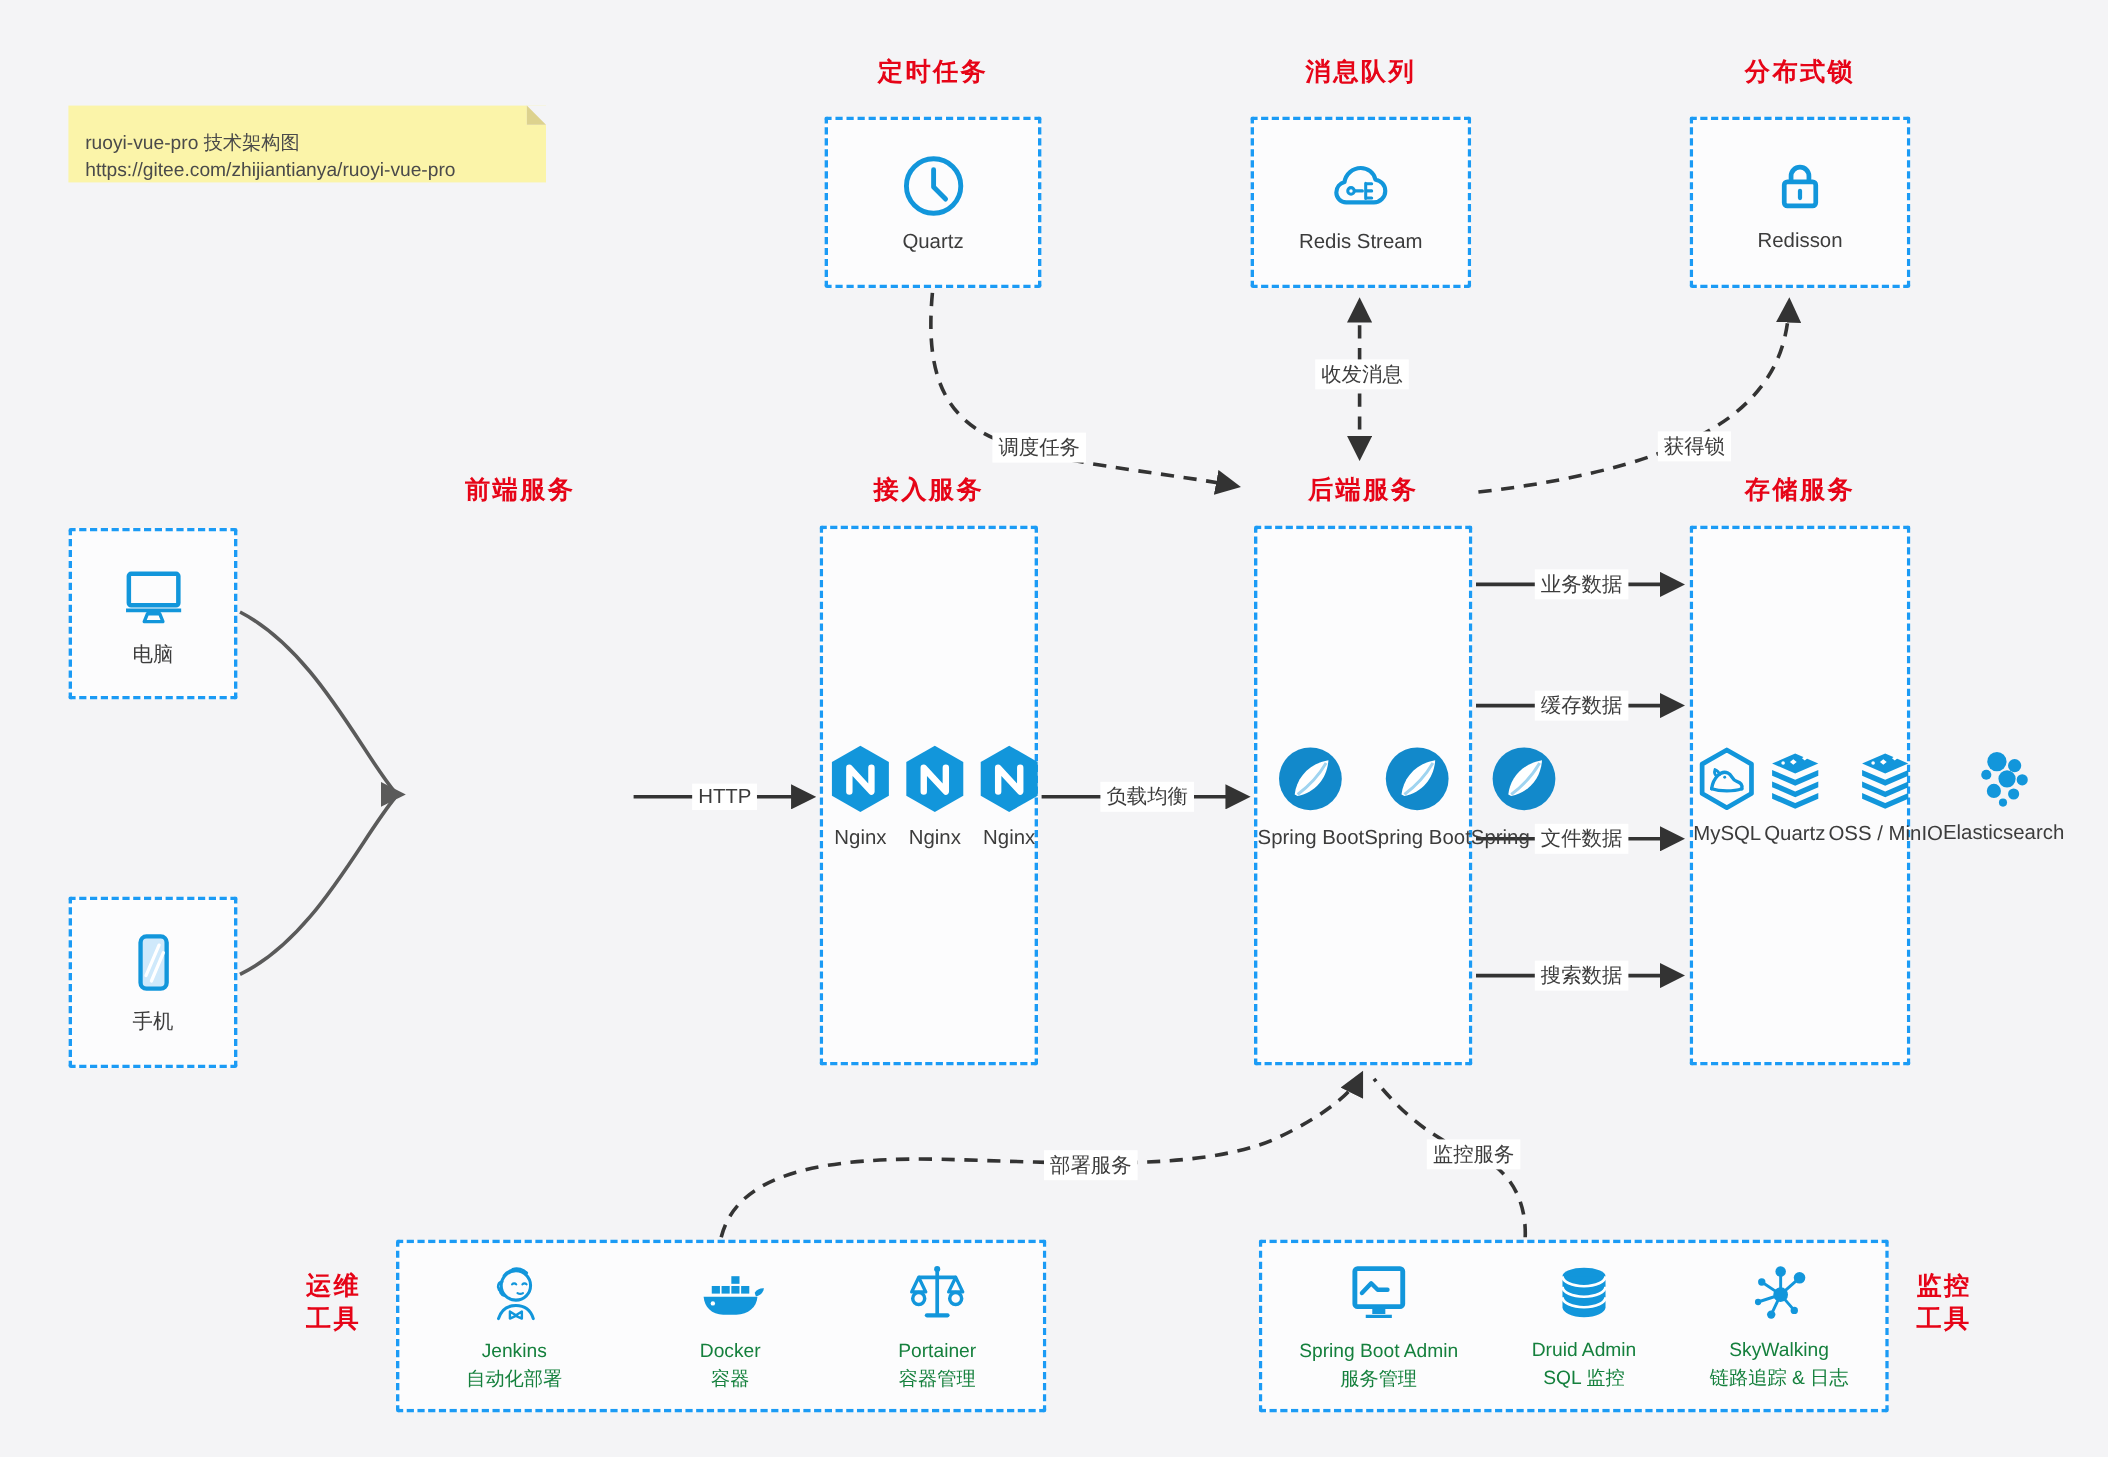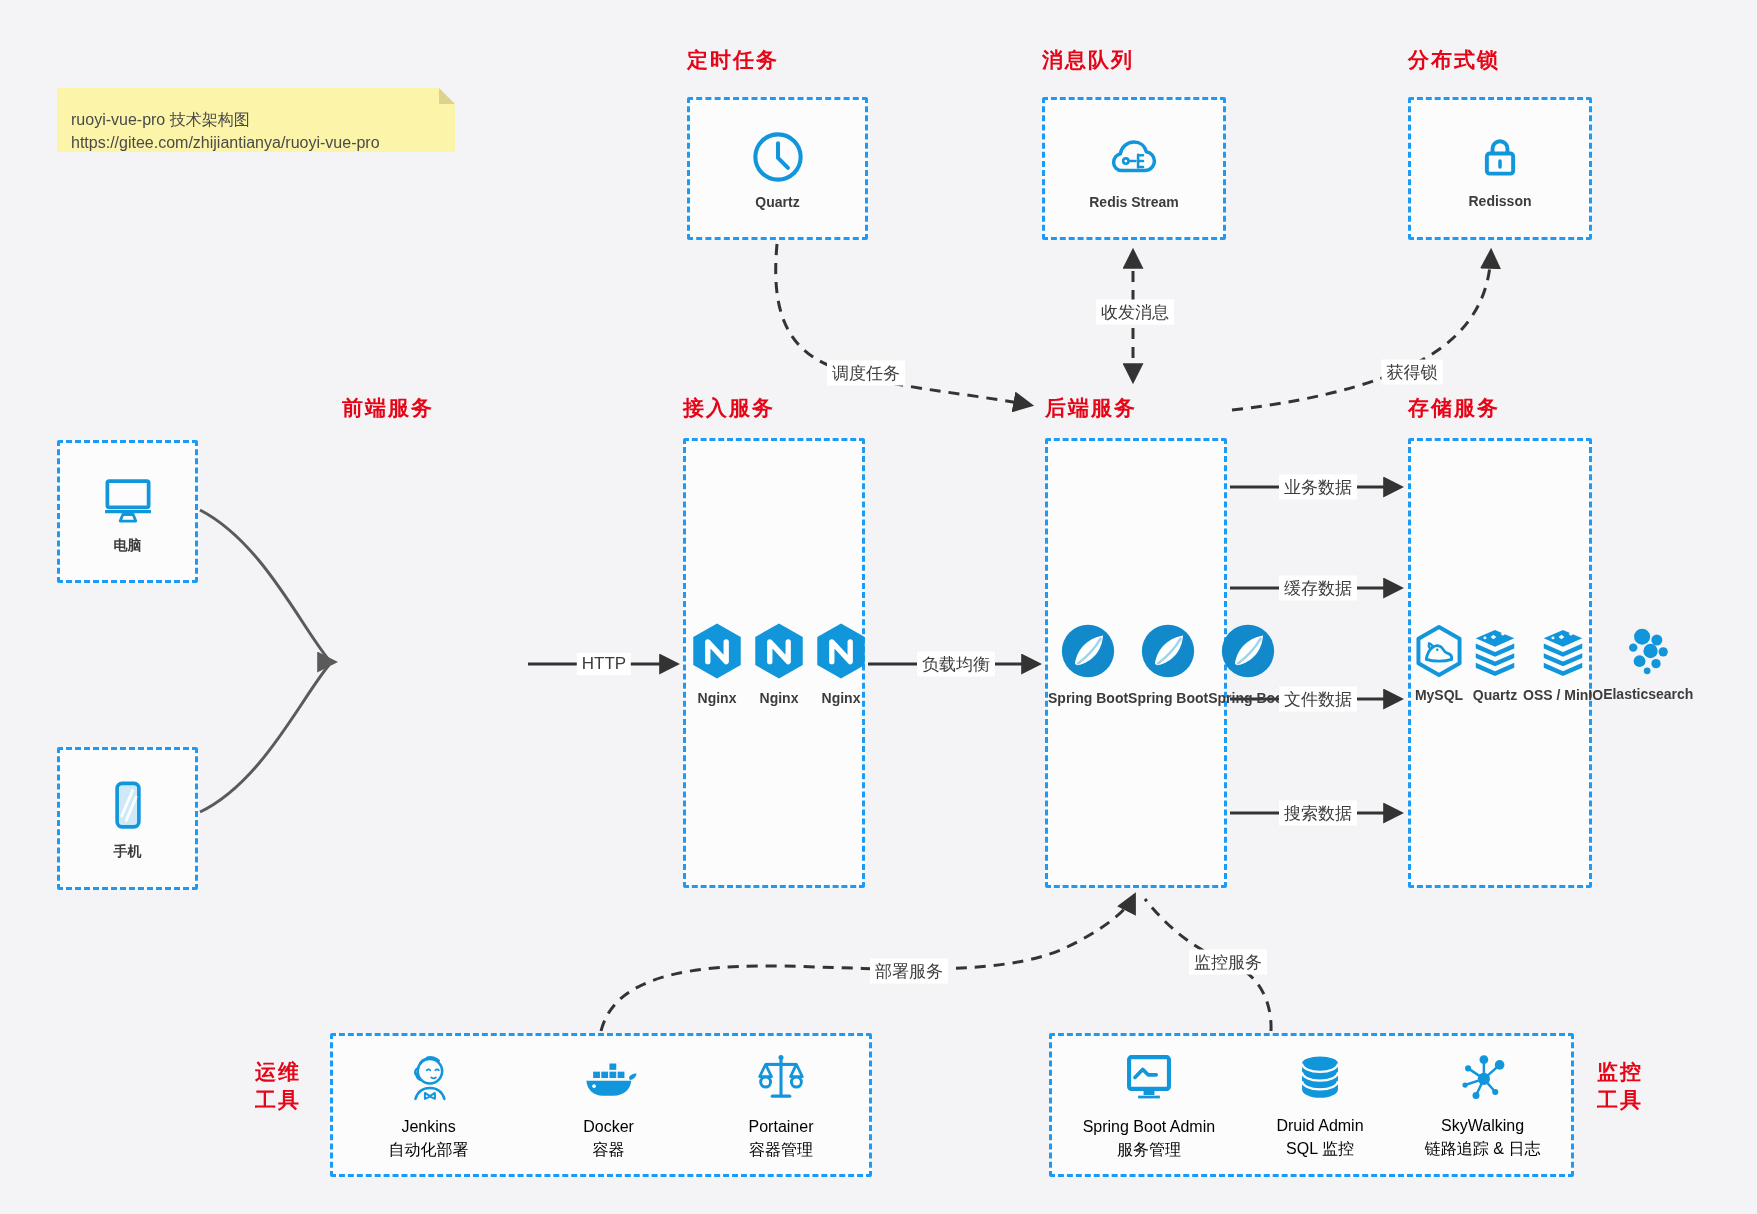--- a/index.html
+++ b/index.html
@@ -5,24 +5,24 @@
   html,body{margin:0;padding:0;background:#f4f4f6;}
   body{font-family:"Liberation Sans","DejaVu Sans",sans-serif;}
   .canvas{position:relative;width:1757px;height:1214px;background:#f4f4f6;overflow:hidden;}
   .wires{position:absolute;left:0;top:0;z-index:1;}
   .dbox{position:absolute;border:3px dashed #1b9bf5;border-radius:2px;background:#fcfcfd;
         box-sizing:border-box;z-index:2;display:flex;}
   .vbox{flex-direction:row;justify-content:space-around;align-items:center;padding:10px 0;}
   .cbox{flex-direction:column;justify-content:center;align-items:center;gap:10px;}
   .hbox{flex-direction:row;justify-content:space-around;align-items:center;}
   .node{display:flex;flex-direction:column;align-items:center;gap:8px;}
-  .node-label{font-size:14px;color:#3c3c3c;white-space:nowrap;font-weight:bold;}
-  .node-desc{font-size:16px;color:#000000;text-align:center;line-height:1.45;white-space:nowrap;}
+  .node-label{font-size:17px;color:#3c3c3c;white-space:nowrap;}
+  .node-desc{font-size:16px;color:#15803d;text-align:center;line-height:1.45;white-space:nowrap;}
   .group-title{position:absolute;z-index:2;color:#e60417;font-size:21px;font-weight:bold;
-        letter-spacing:2px;}
+        text-align:center;letter-spacing:2px;}
   .side-label{position:absolute;z-index:2;color:#e60417;font-size:21px;font-weight:bold;
         text-align:center;line-height:1.35;letter-spacing:2px;}
   .edge-label{position:absolute;z-index:3;transform:translate(-50%,-50%);background:#ffffff;
         padding:1px 5px;font-size:17px;color:#3c3c3c;white-space:nowrap;}
   .note{position:absolute;left:57px;top:88px;width:398px;height:64px;background:#fbf4a9;
         z-index:2;padding:20px 14px;box-sizing:border-box;}
   .note::after{content:'';position:absolute;top:0;right:0;width:0;height:0;
         border-top:16px solid #f4f4f6;border-left:16px solid #ddd28e;}
   .note-line{font-size:16px;color:#4a4a4a;line-height:1.45;white-space:nowrap;}
 </style>

